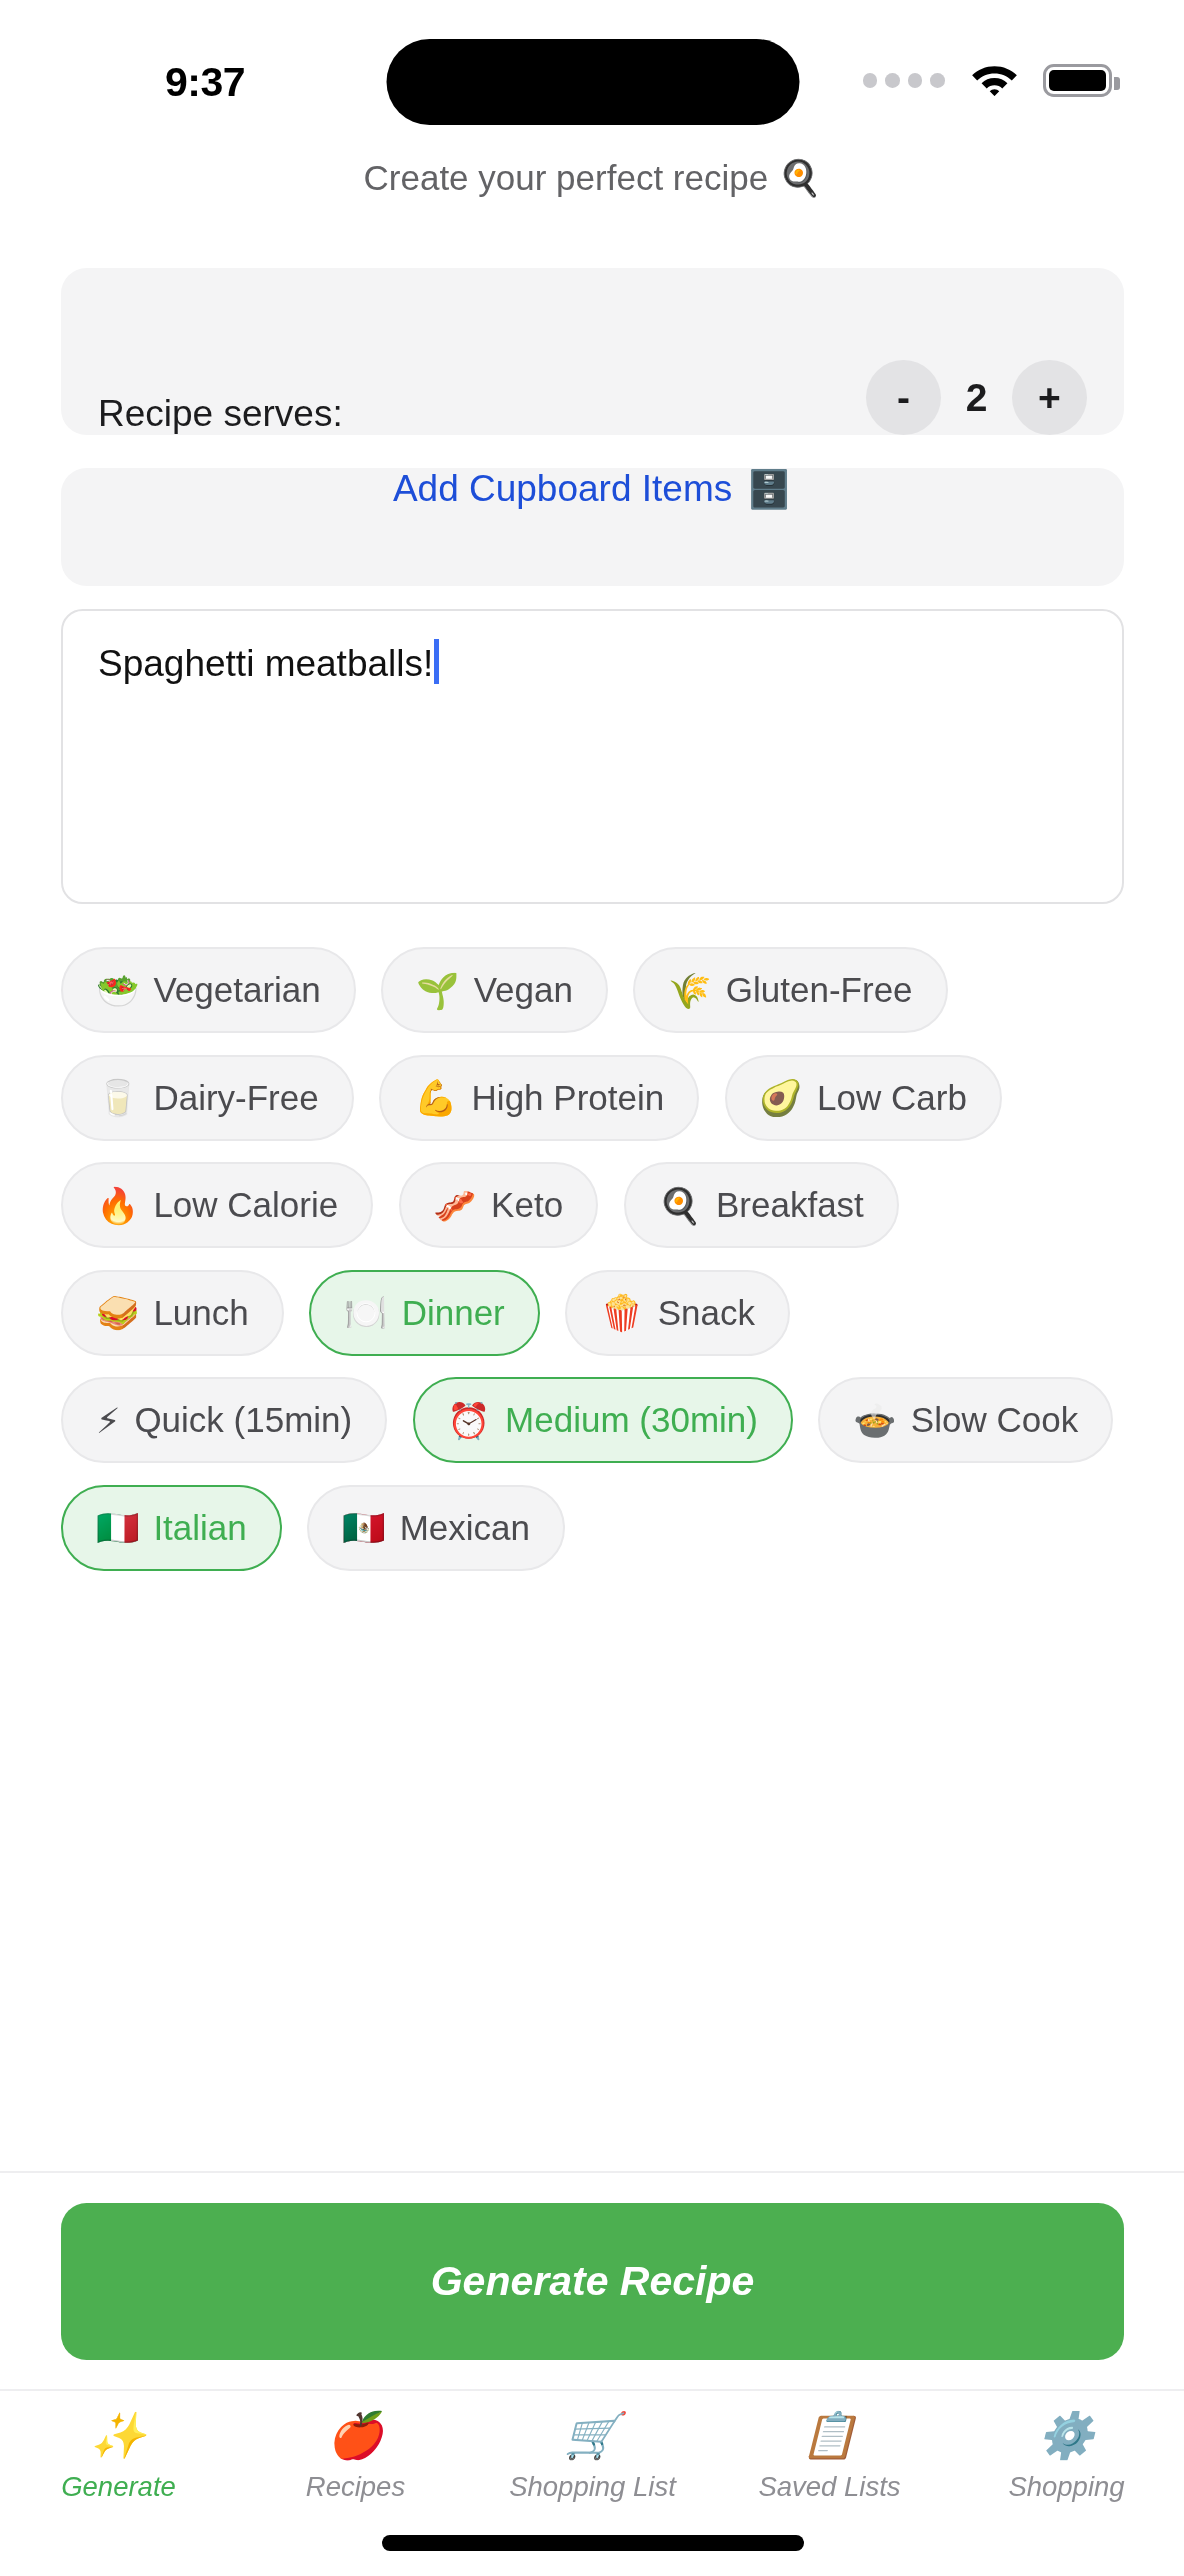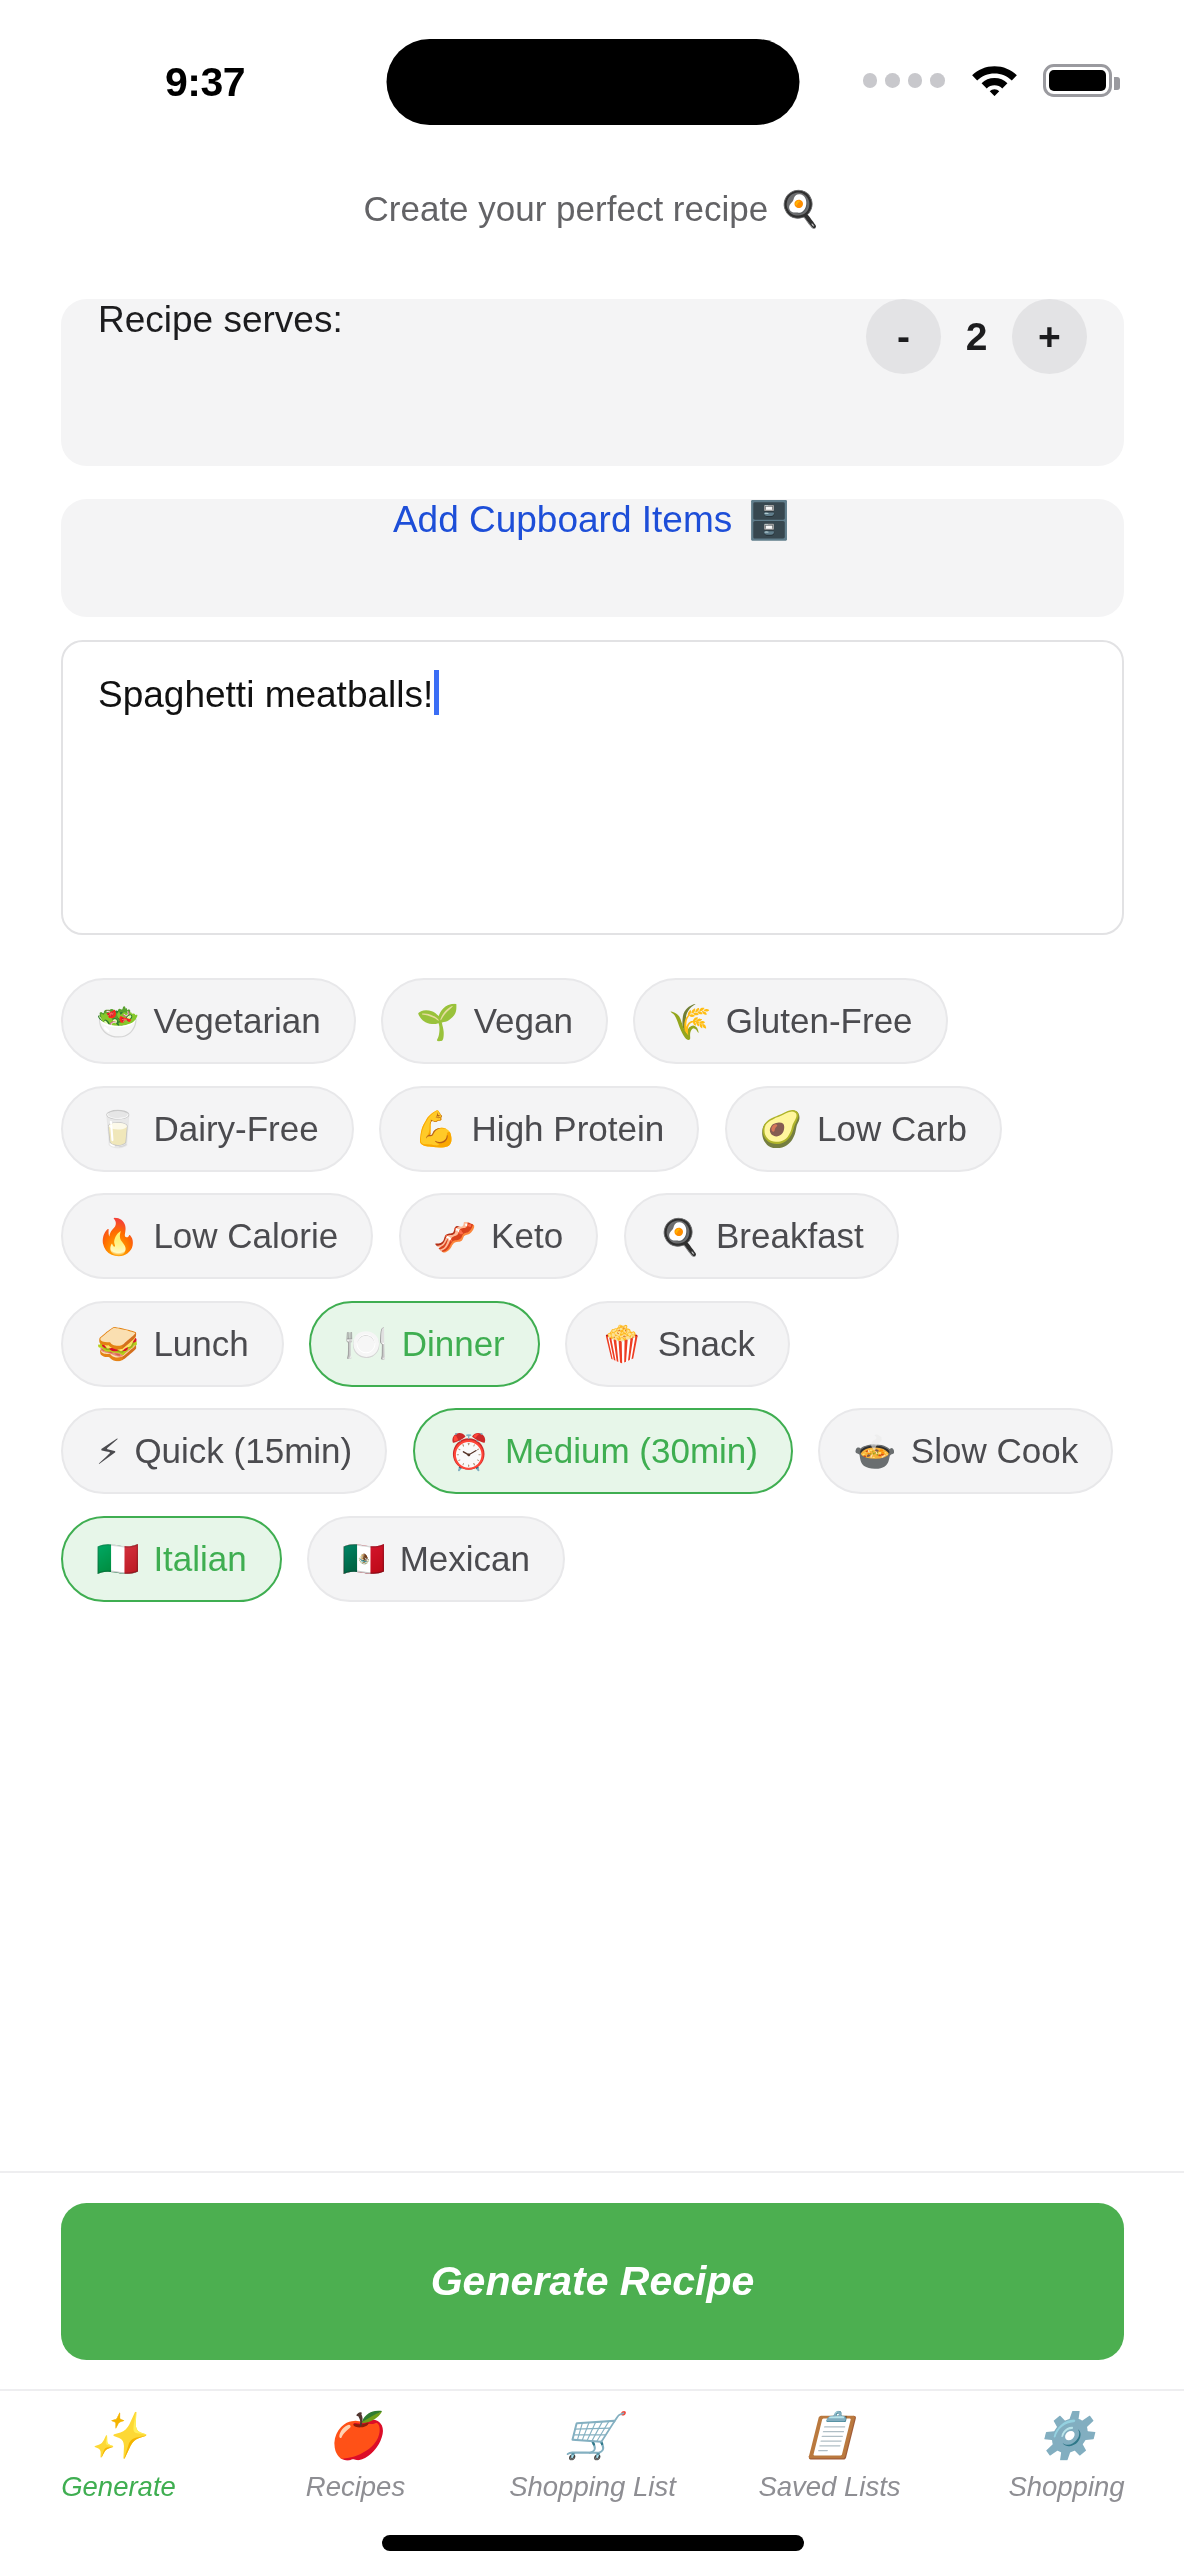--- a/index.html
+++ b/index.html
@@ -100,31 +100,30 @@
     font-weight: bold;
     color: #3fae51;
     letter-spacing: -0.5px;
     margin-top: 92px;
     line-height: 1;
   }
   .app-subtitle {
     text-align: center;
     font-size: 35px;
     color: #636366;
-    margin-top: 31px;
     line-height: 1.2;
   }
 
   .serves-card {
     margin-top: 69px;
     background: #f4f4f5;
     border-radius: 25.5px;
     height: 167px;
     display: flex;
-    align-items: flex-start;
+    align-items: flex-end;
     justify-content: space-between;
     padding: 0 37px;
   }
   .serves-label {
     font-size: 37px;
     color: #1c1c1e;
   }
   .stepper {
     display: flex;
     align-items: center;

